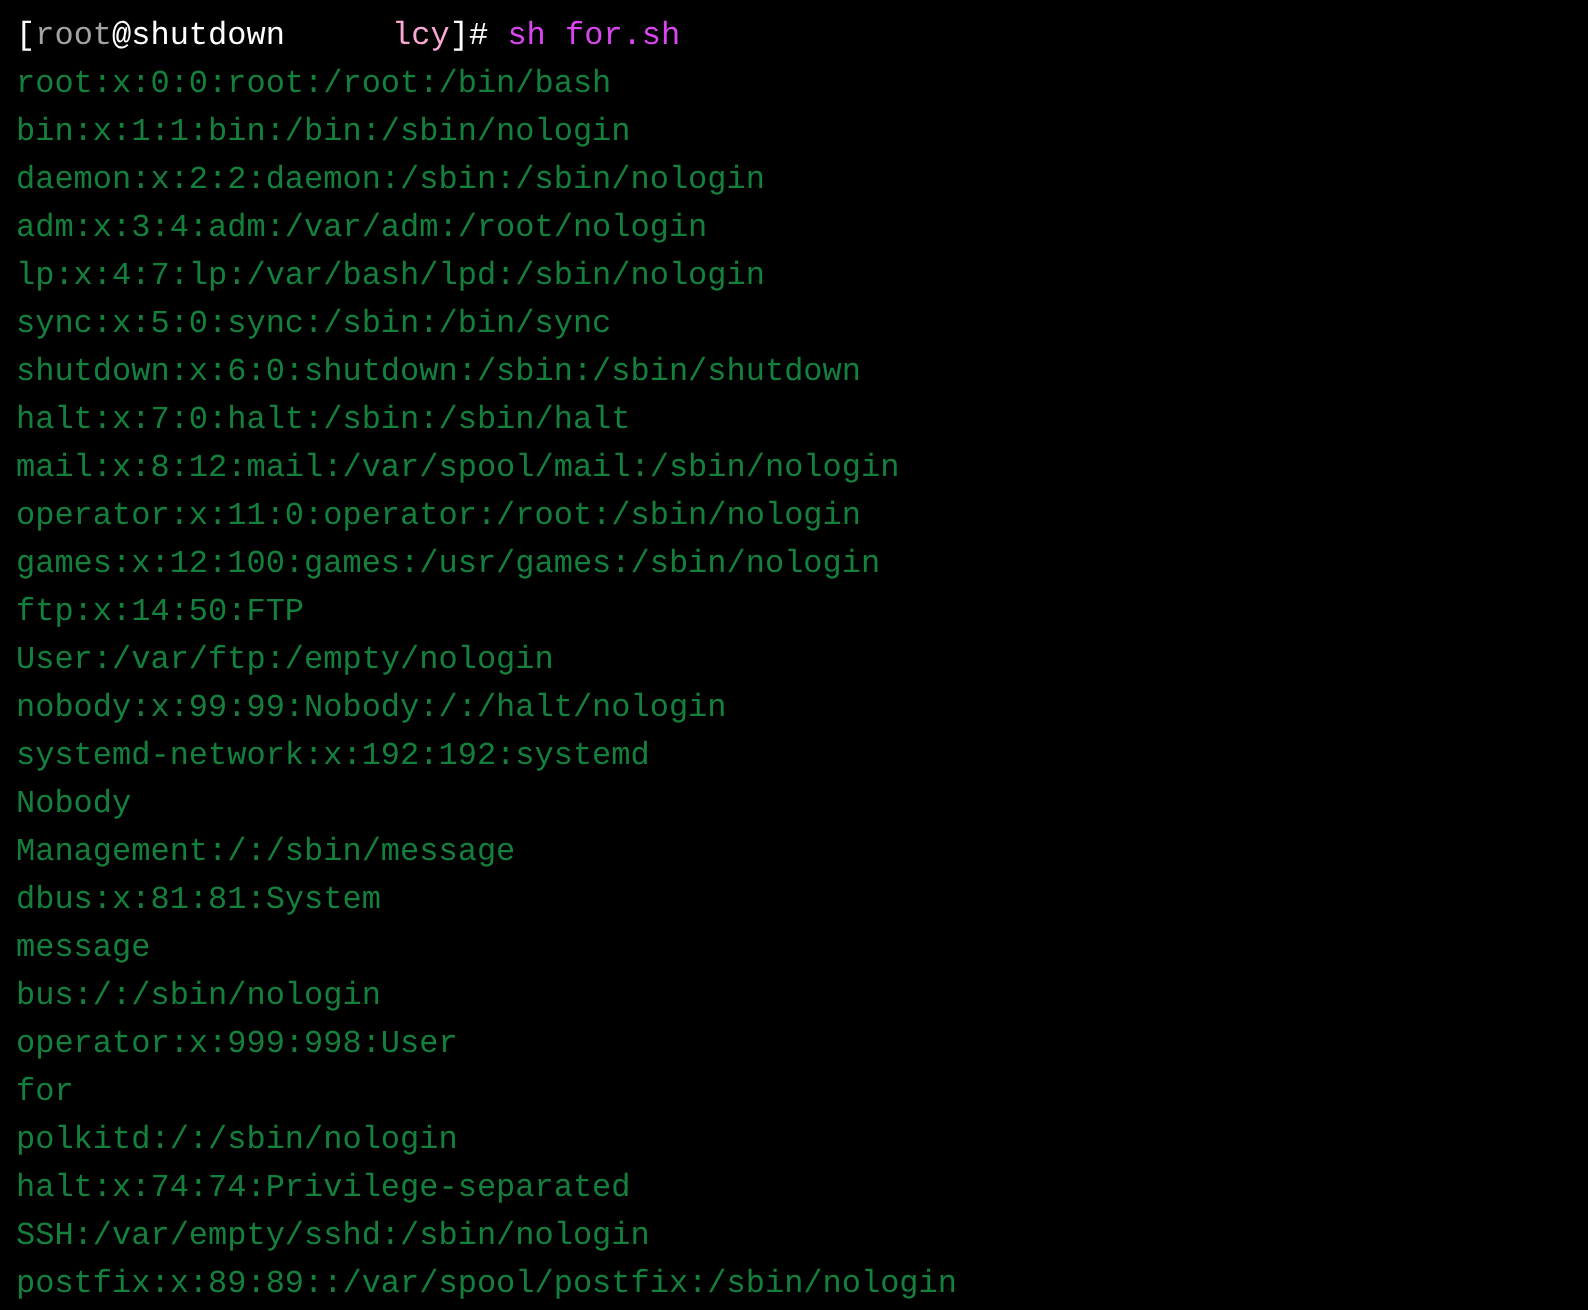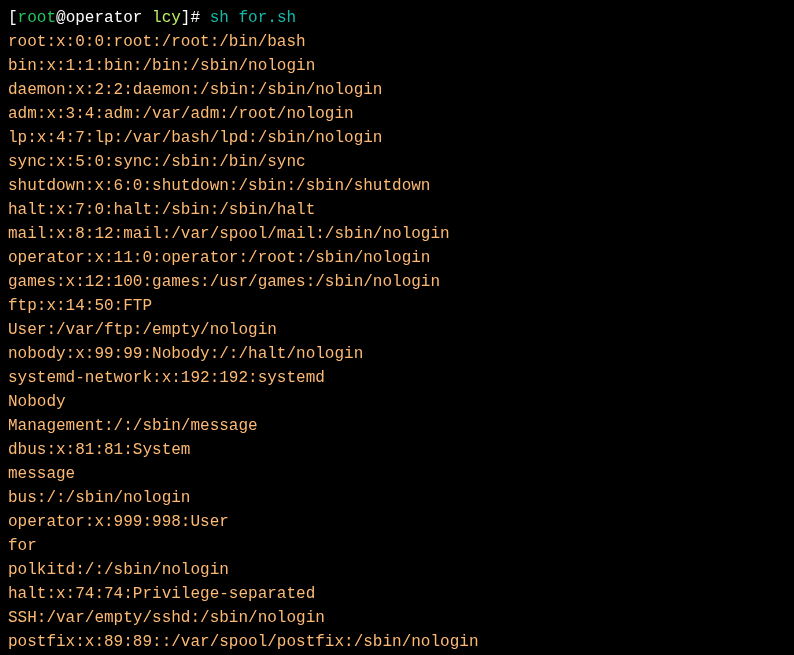--- a/index.html
+++ b/index.html
@@ -18,39 +18,40 @@
       padding: 6px 8px;
       overflow: hidden;
     }
     .terminal {
       white-space: pre;
     }
     .prompt-bracket {
       color: #ffffff;
     }
     .prompt-user {
-      color: #22c55e;
+      color: #a3a3a3;
     }
     .prompt-path {
-      color: #bef264;
+      color: #f9a8d4;
+      margin-left: 44px;
     }
     .prompt-hash {
       color: #ffffff;
     }
     .command {
-      color: #14b8a6;
+      color: #d946ef;
     }
     .output-line {
-      color: #fdba74;
+      color: #15803d;
     }
   </style>
 </head>
 <body>
 
-<div class="terminal"><span><span class="prompt-bracket">[</span><span class="prompt-user">root</span><span>@</span><span>operator</span> <span class="prompt-path">lcy</span><span class="prompt-bracket">]</span><span class="prompt-hash">#</span> <span class="command">sh for.sh</span></span>
+<div class="terminal"><span><span class="prompt-bracket">[</span><span class="prompt-user">root</span><span>@</span><span>shutdown</span> <span class="prompt-path">lcy</span><span class="prompt-bracket">]</span><span class="prompt-hash">#</span> <span class="command">sh for.sh</span></span>
 <span class="output-line">root:x:0:0:root:/root:/bin/bash</span>
 <span class="output-line">bin:x:1:1:bin:/bin:/sbin/nologin</span>
 <span class="output-line">daemon:x:2:2:daemon:/sbin:/sbin/nologin</span>
 <span class="output-line">adm:x:3:4:adm:/var/adm:/root/nologin</span>
 <span class="output-line">lp:x:4:7:lp:/var/bash/lpd:/sbin/nologin</span>
 <span class="output-line">sync:x:5:0:sync:/sbin:/bin/sync</span>
 <span class="output-line">shutdown:x:6:0:shutdown:/sbin:/sbin/shutdown</span>
 <span class="output-line">halt:x:7:0:halt:/sbin:/sbin/halt</span>
 <span class="output-line">mail:x:8:12:mail:/var/spool/mail:/sbin/nologin</span>
 <span class="output-line">operator:x:11:0:operator:/root:/sbin/nologin</span>

